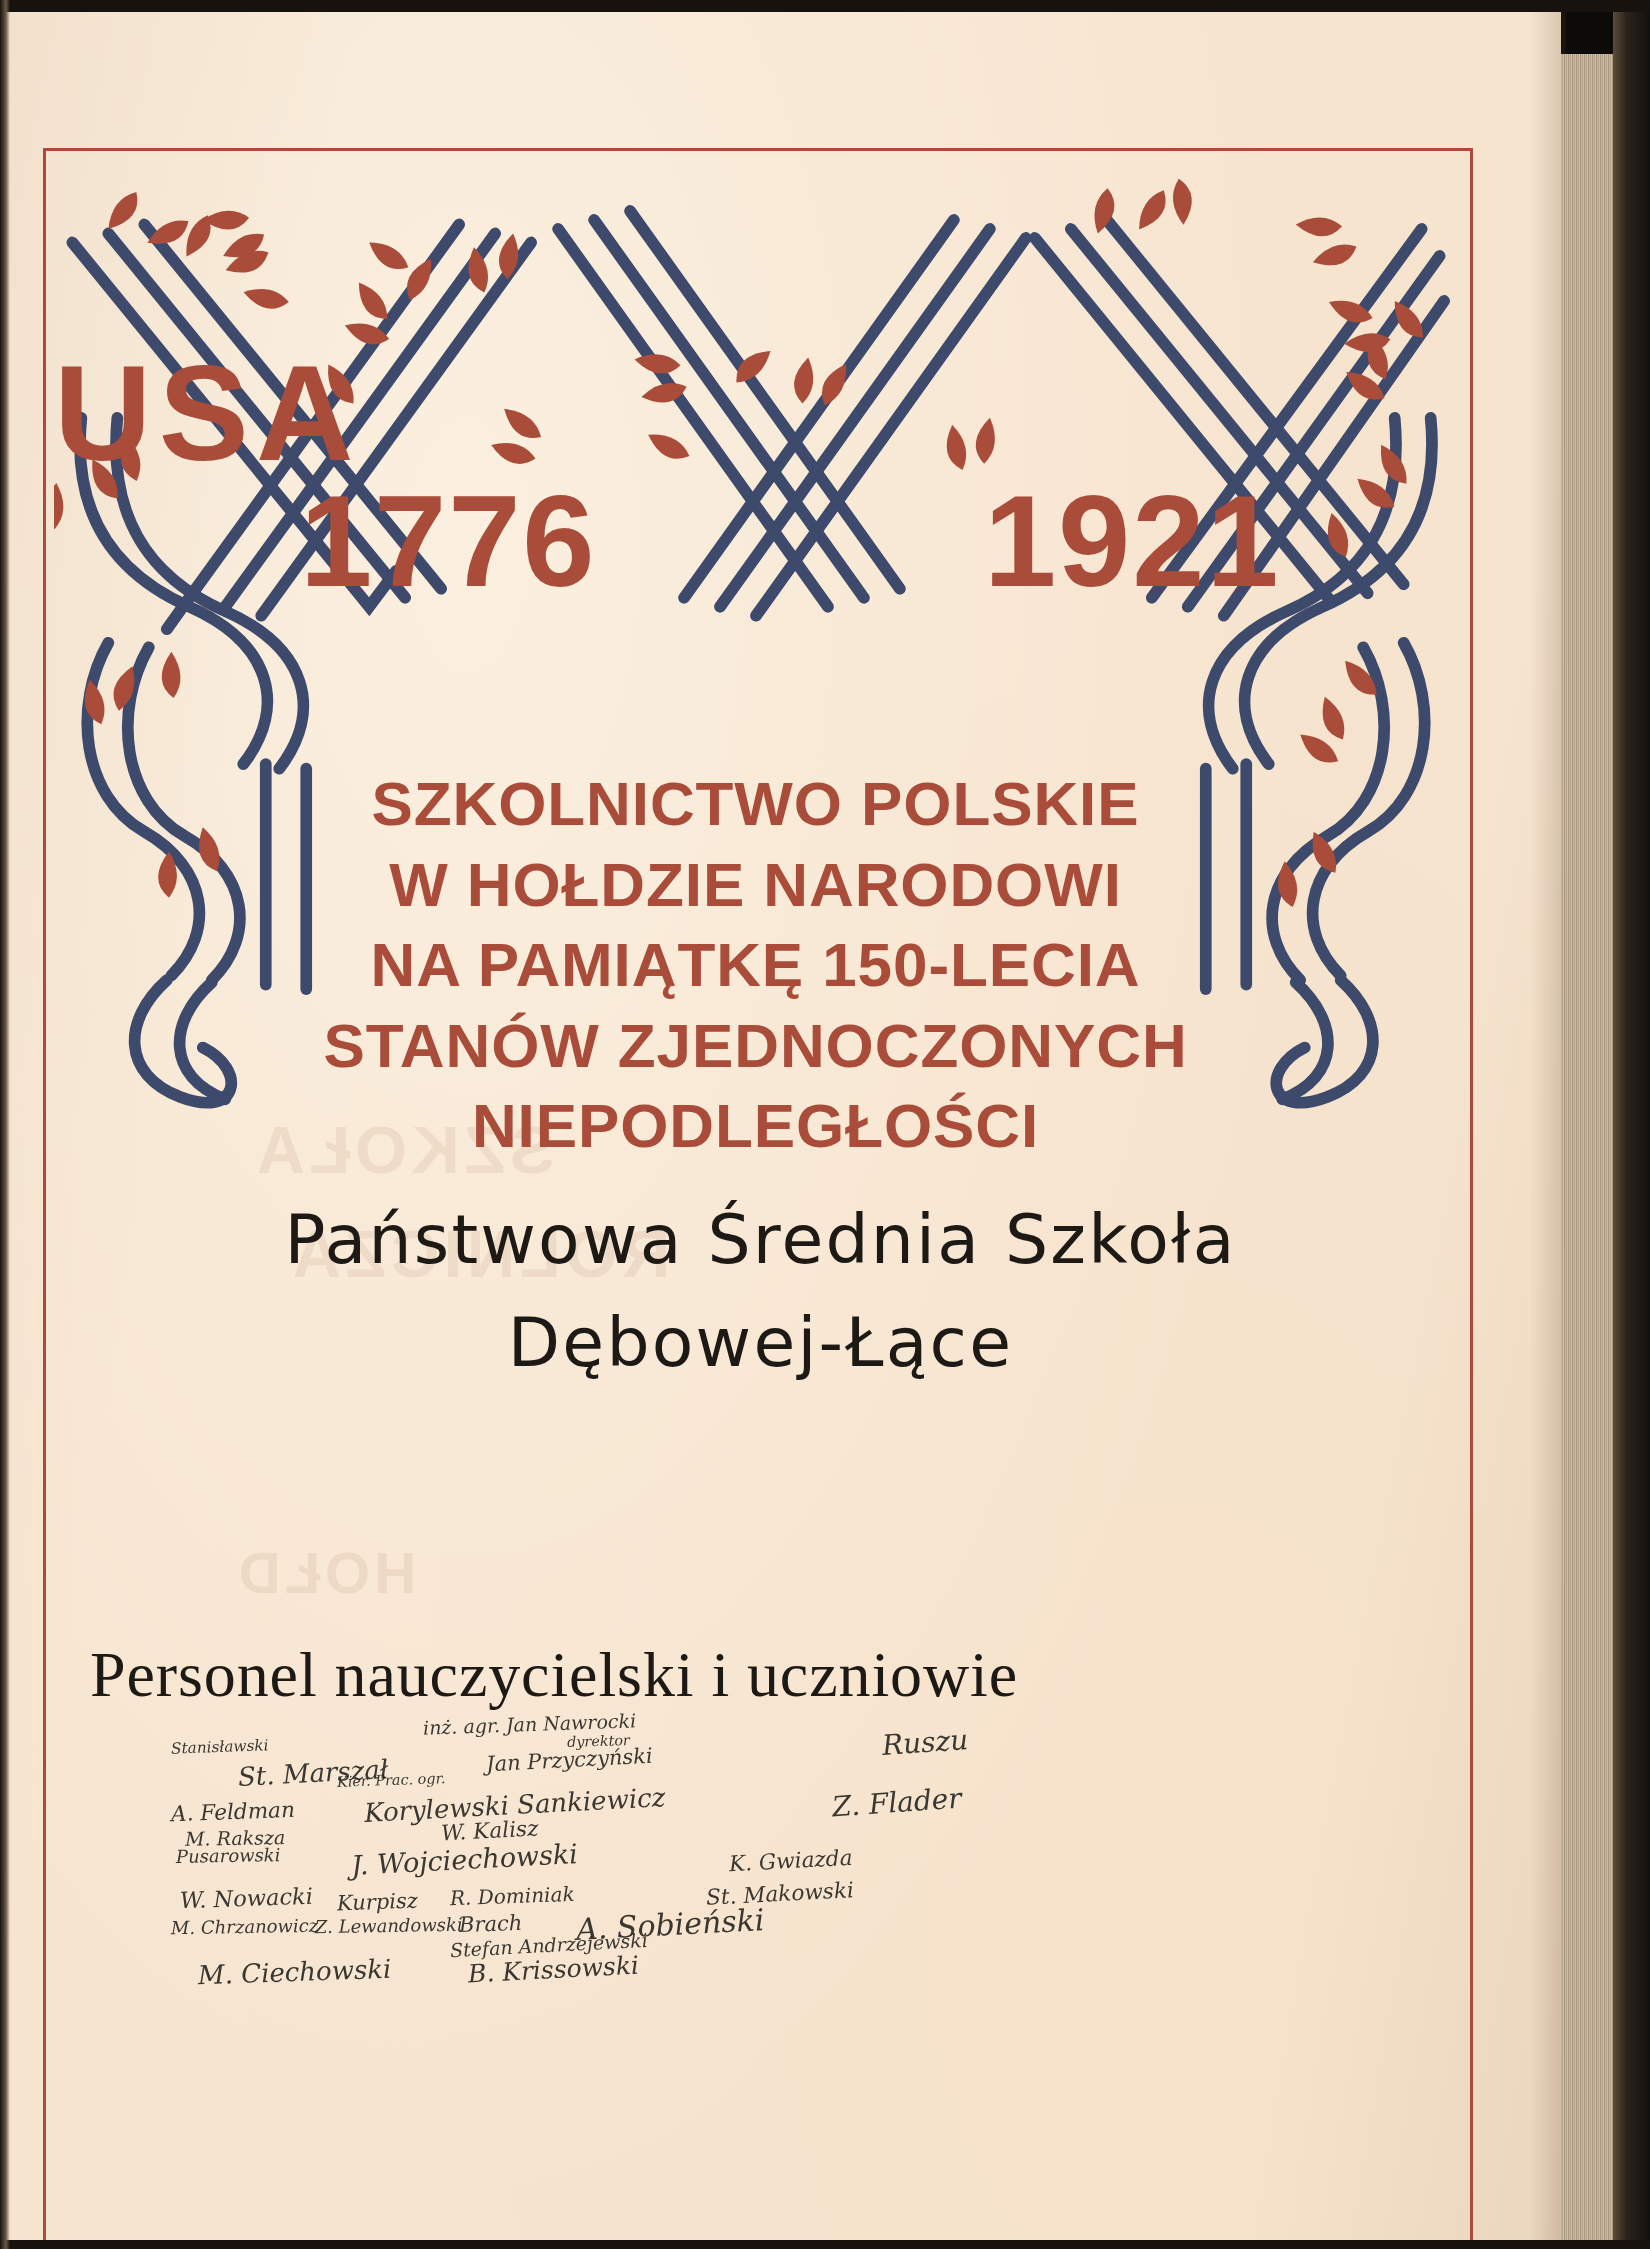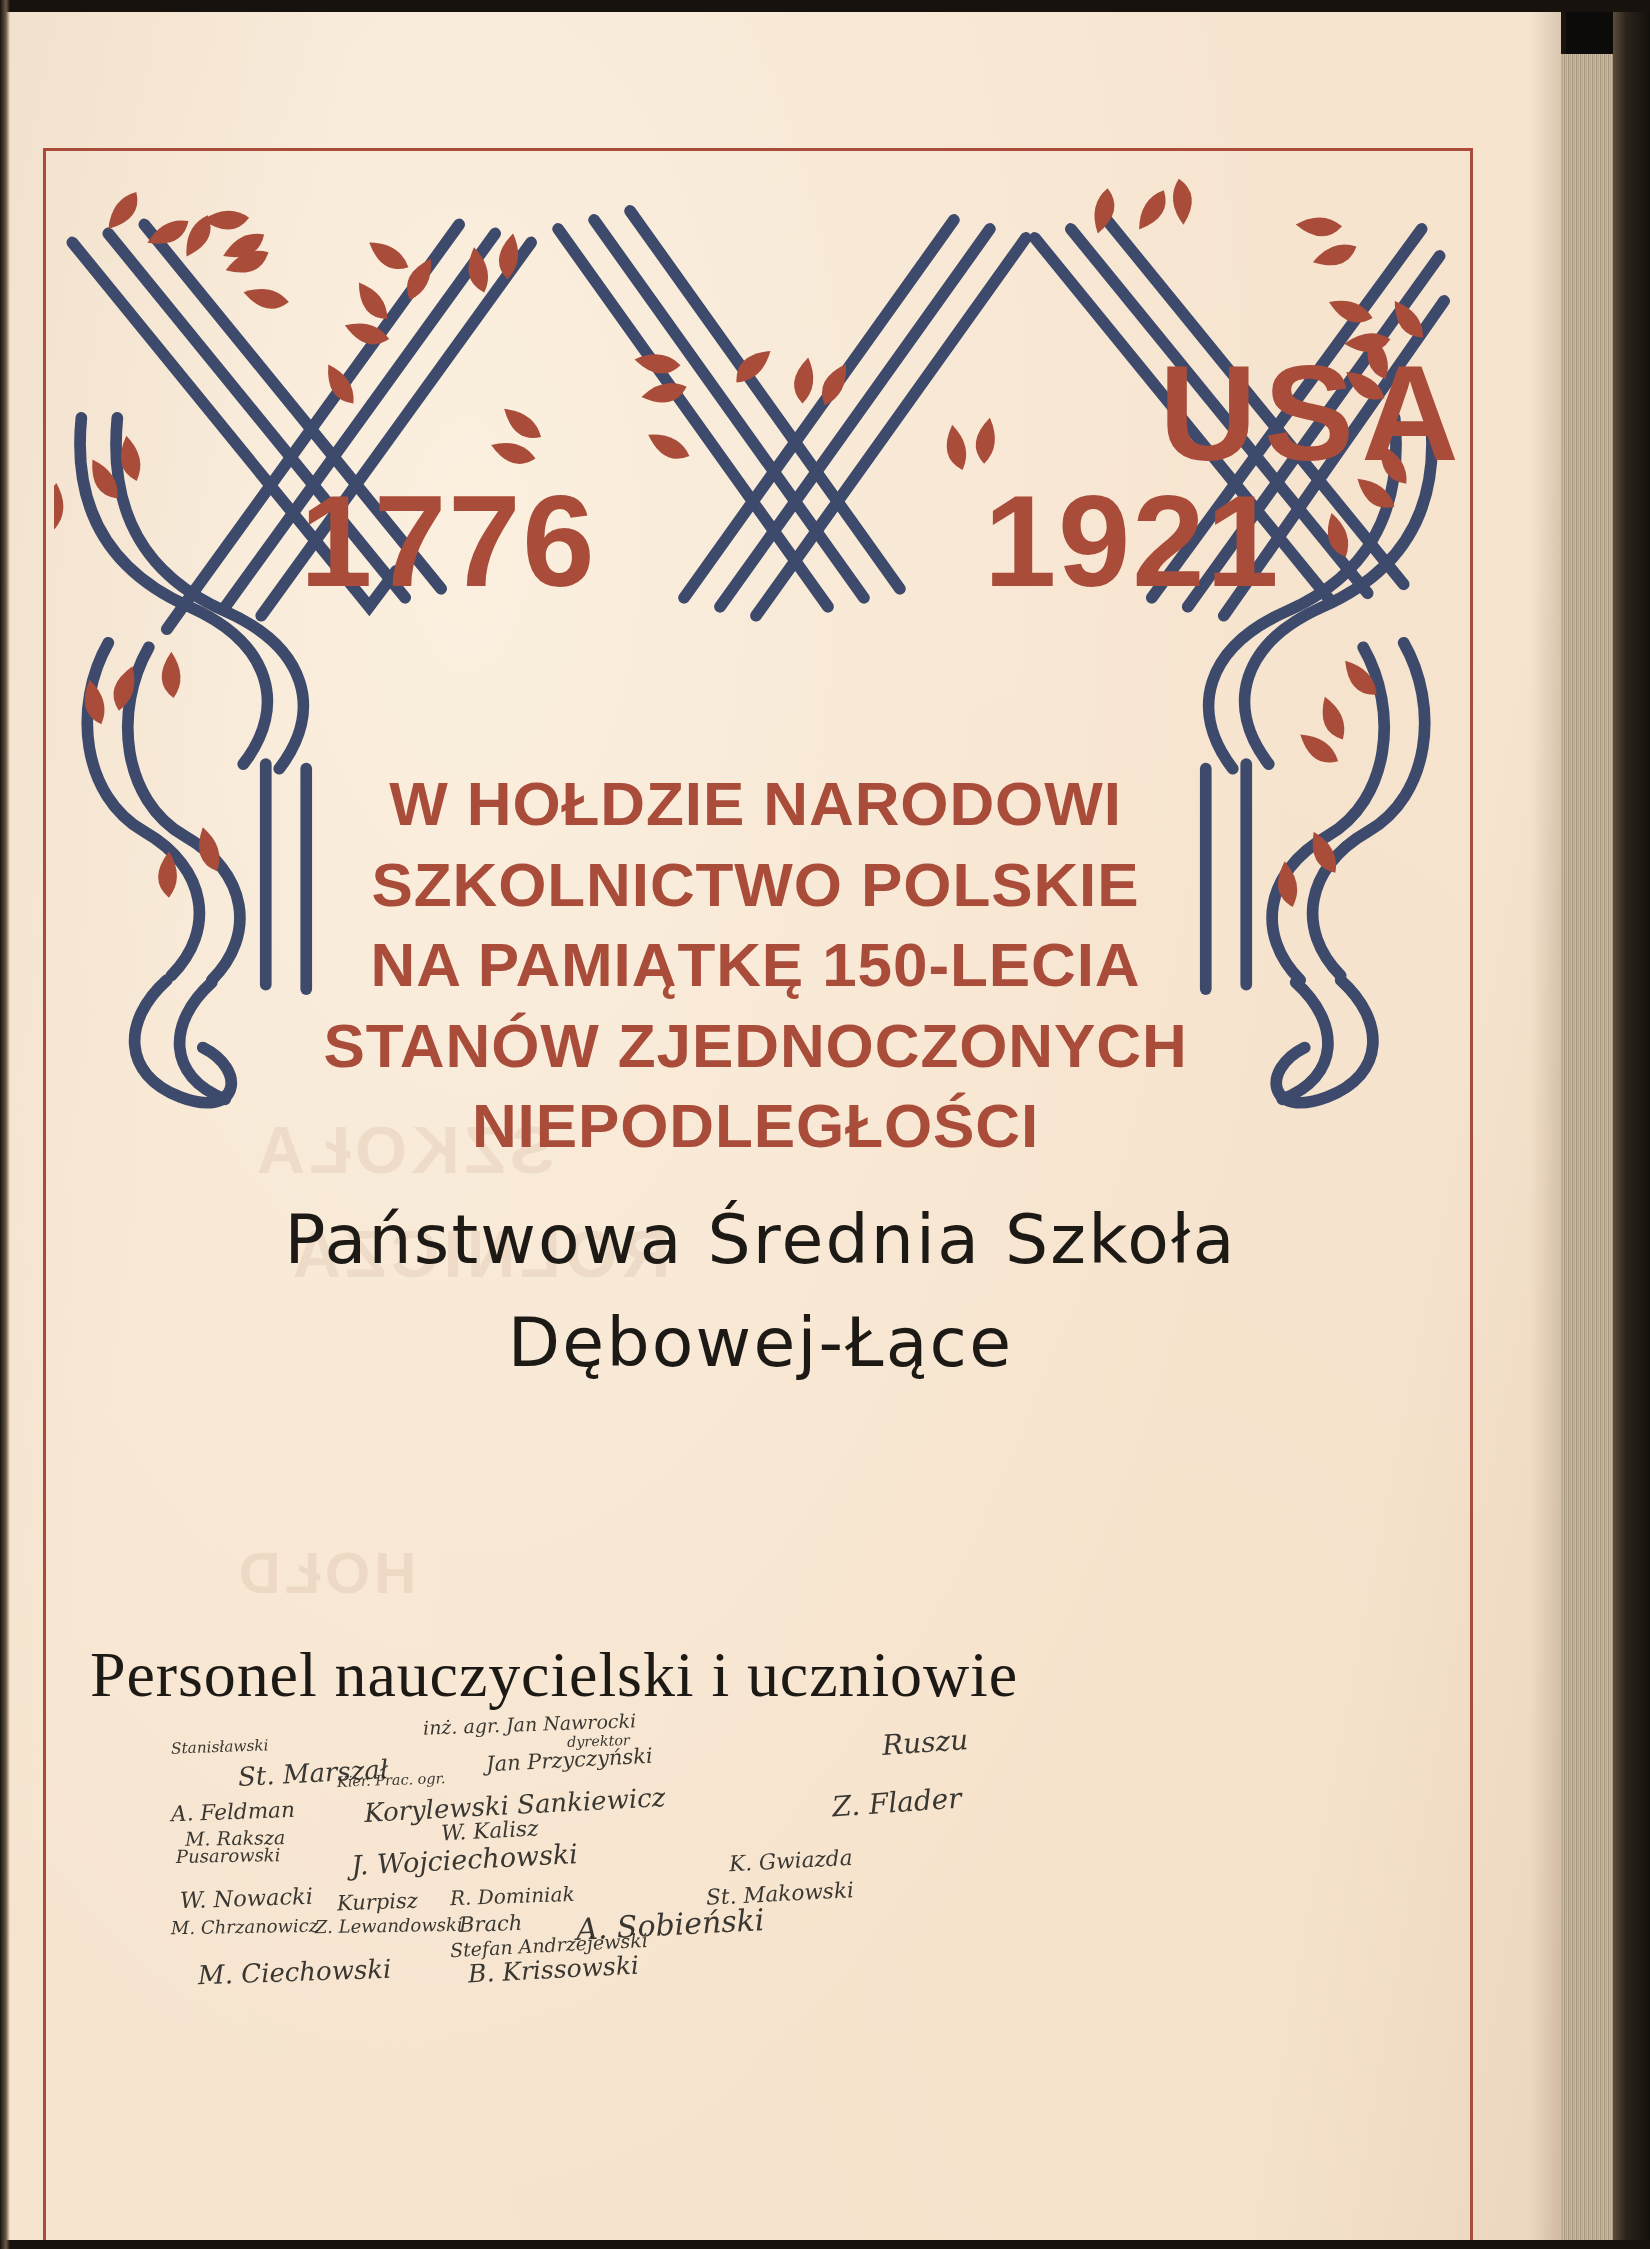--- a/index.html
+++ b/index.html
@@ -124,24 +124,24 @@
     position: absolute;
     left: 54px;
     top: 166px;
     width: 1404px;
     height: 958px;
   }
   .emblem svg { display:block; width:100%; height:100%; }
 
   .usa-text {
     position: absolute;
-    left: 8px;
+    left: 0;
     top: 180px;
     width: 1404px;
-    text-align: right;
+    text-align: left;
     font-family: "Liberation Sans", sans-serif;
     font-weight: 700;
     font-size: 135px;
     letter-spacing: 7.2px;
     color: #a94c3a;
     line-height: 1;
   }
   .year {
     position: absolute;
     top: 310px;
@@ -375,22 +375,22 @@
               <use href="#leafspray" transform="translate(55,65) rotate(-20)"></use>
           </g>
         </g>
       </svg>
 
       <div class="usa-text">USA</div>
       <div class="year left">1776</div>
       <div class="year right">1921</div>
 
       <div class="dedication">
+        <div>SZKOLNICTWO POLSKIE</div>
         <div>W HOŁDZIE NARODOWI</div>
-        <div>SZKOLNICTWO POLSKIE</div>
         <div>NA PAMIĄTKĘ 150-LECIA</div>
         <div>STANÓW ZJEDNOCZONYCH</div>
         <div>NIEPODLEGŁOŚCI</div>
       </div>
     </div>
 
     <div class="school">
       <div class="l1">Państwowa Średnia Szkoła</div>
       <div class="l3">Dębowej-Łące</div>
     </div>

